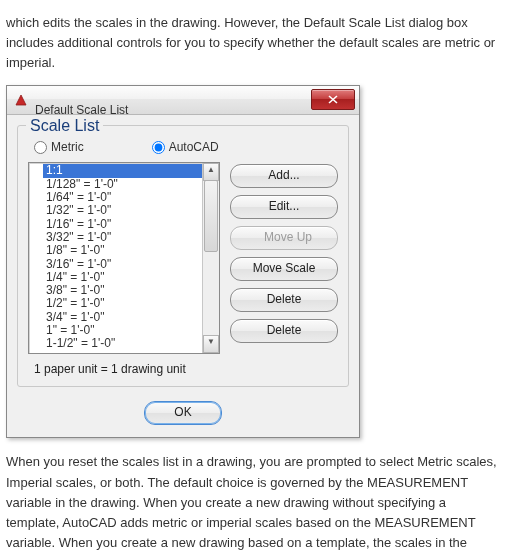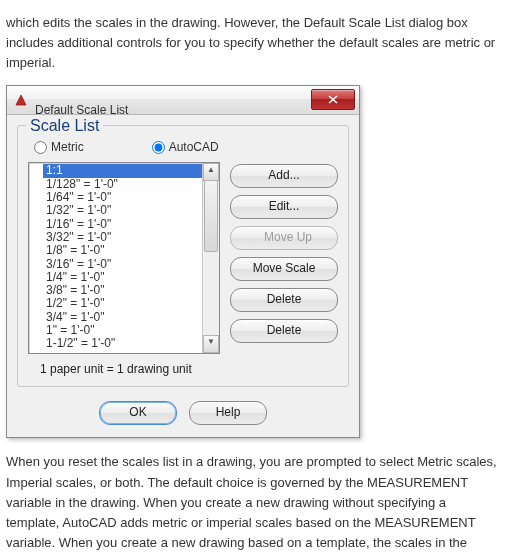--- a/index.html
+++ b/index.html
@@ -155,21 +155,21 @@
     line-height: 20px;
     box-shadow: inset 0 1px 0 #fff;
   }
   .win-btn.disabled {
     color: #9c9c9c;
     border-color: #b9b9b9;
     padding-left: 8px;
   }
   .footer-note {
     font-size: 12px;
-    margin: 8px 0 2px 12px;
+    margin: 8px 0 2px 6px;
     color: #222;
   }
   .bottom-buttons {
     display: flex;
     gap: 12px;
     justify-content: center;
     margin-top: 14px;
   }
   .bottom-buttons .win-btn {
     width: 76px;
@@ -249,18 +249,17 @@
           <div class="win-btn">Delete</div>
           <div class="win-btn">Delete</div>
         </div>
       </div>
 
       <div class="footer-note">1 paper unit = 1 drawing unit</div>
     </div>
 
     <div class="bottom-buttons">
       <div class="win-btn default">OK</div>
-      <div class="win-btn">Help</div>
     </div>
   </div>
 </div>
 
 <p class="doc-text">When you reset the scales list in a drawing, you are prompted to select Metric scales, Imperial scales, or both. The default choice is governed by the MEASUREMENT variable in the drawing. When you create a new drawing without specifying a template, AutoCAD adds metric or imperial scales based on the MEASUREMENT variable. When you create a new drawing based on a template, the scales in the template appear in the new drawing. The scales in the registry are not imported.</p>
 
 </body></html>

